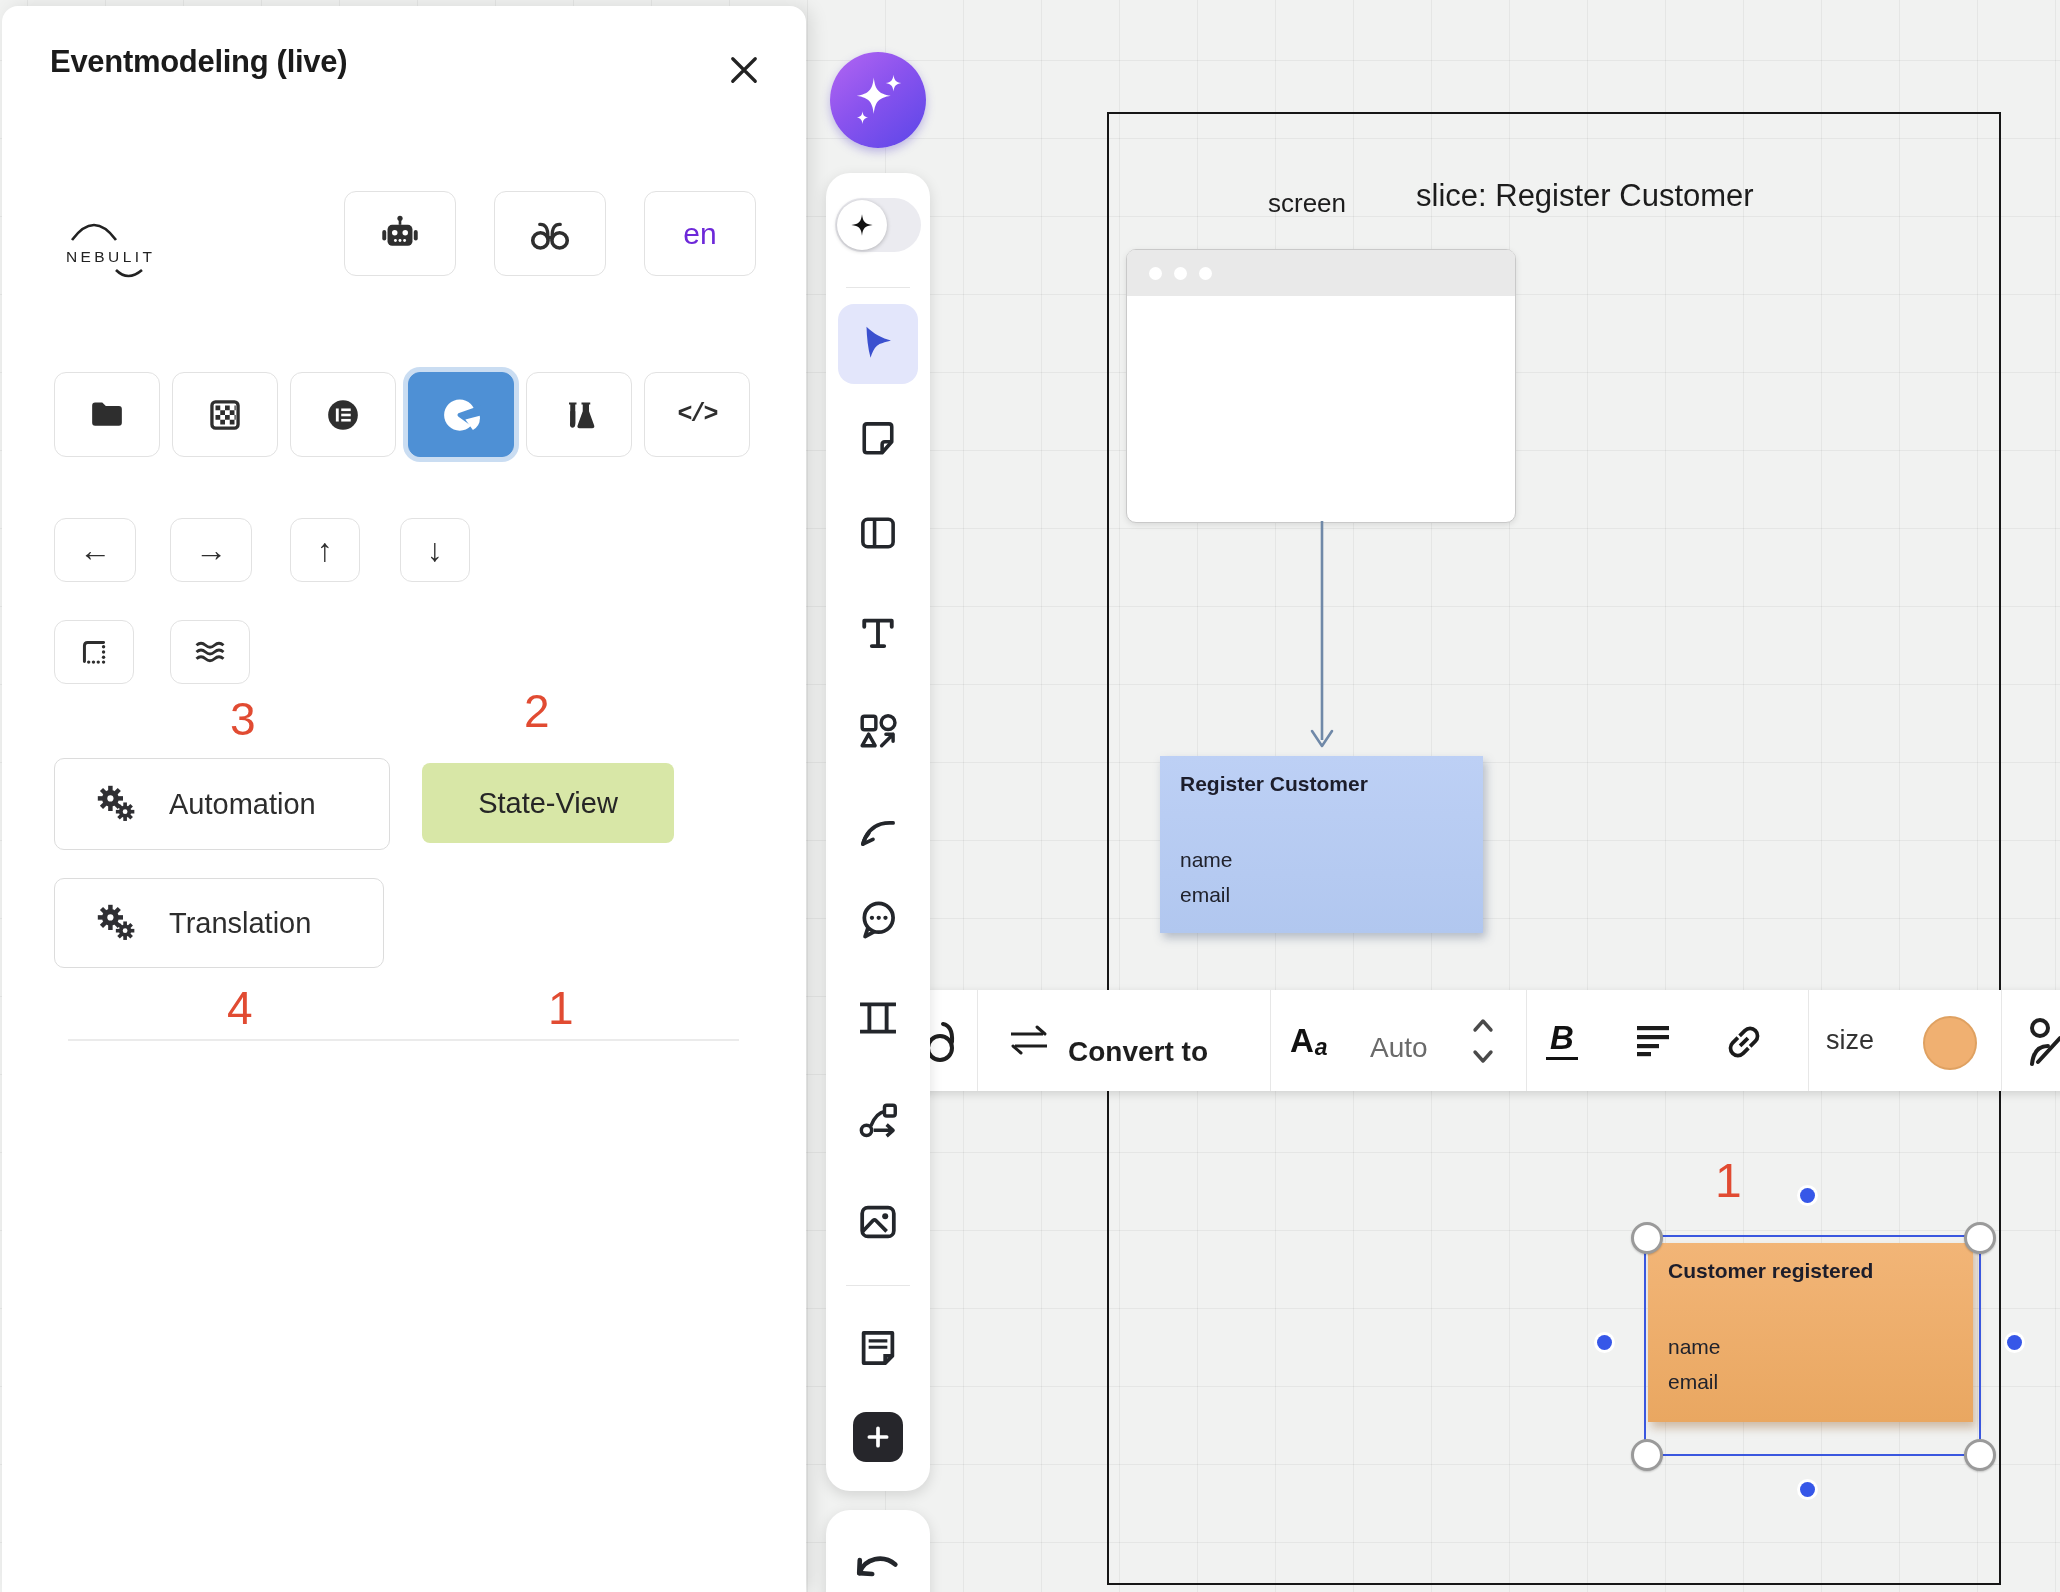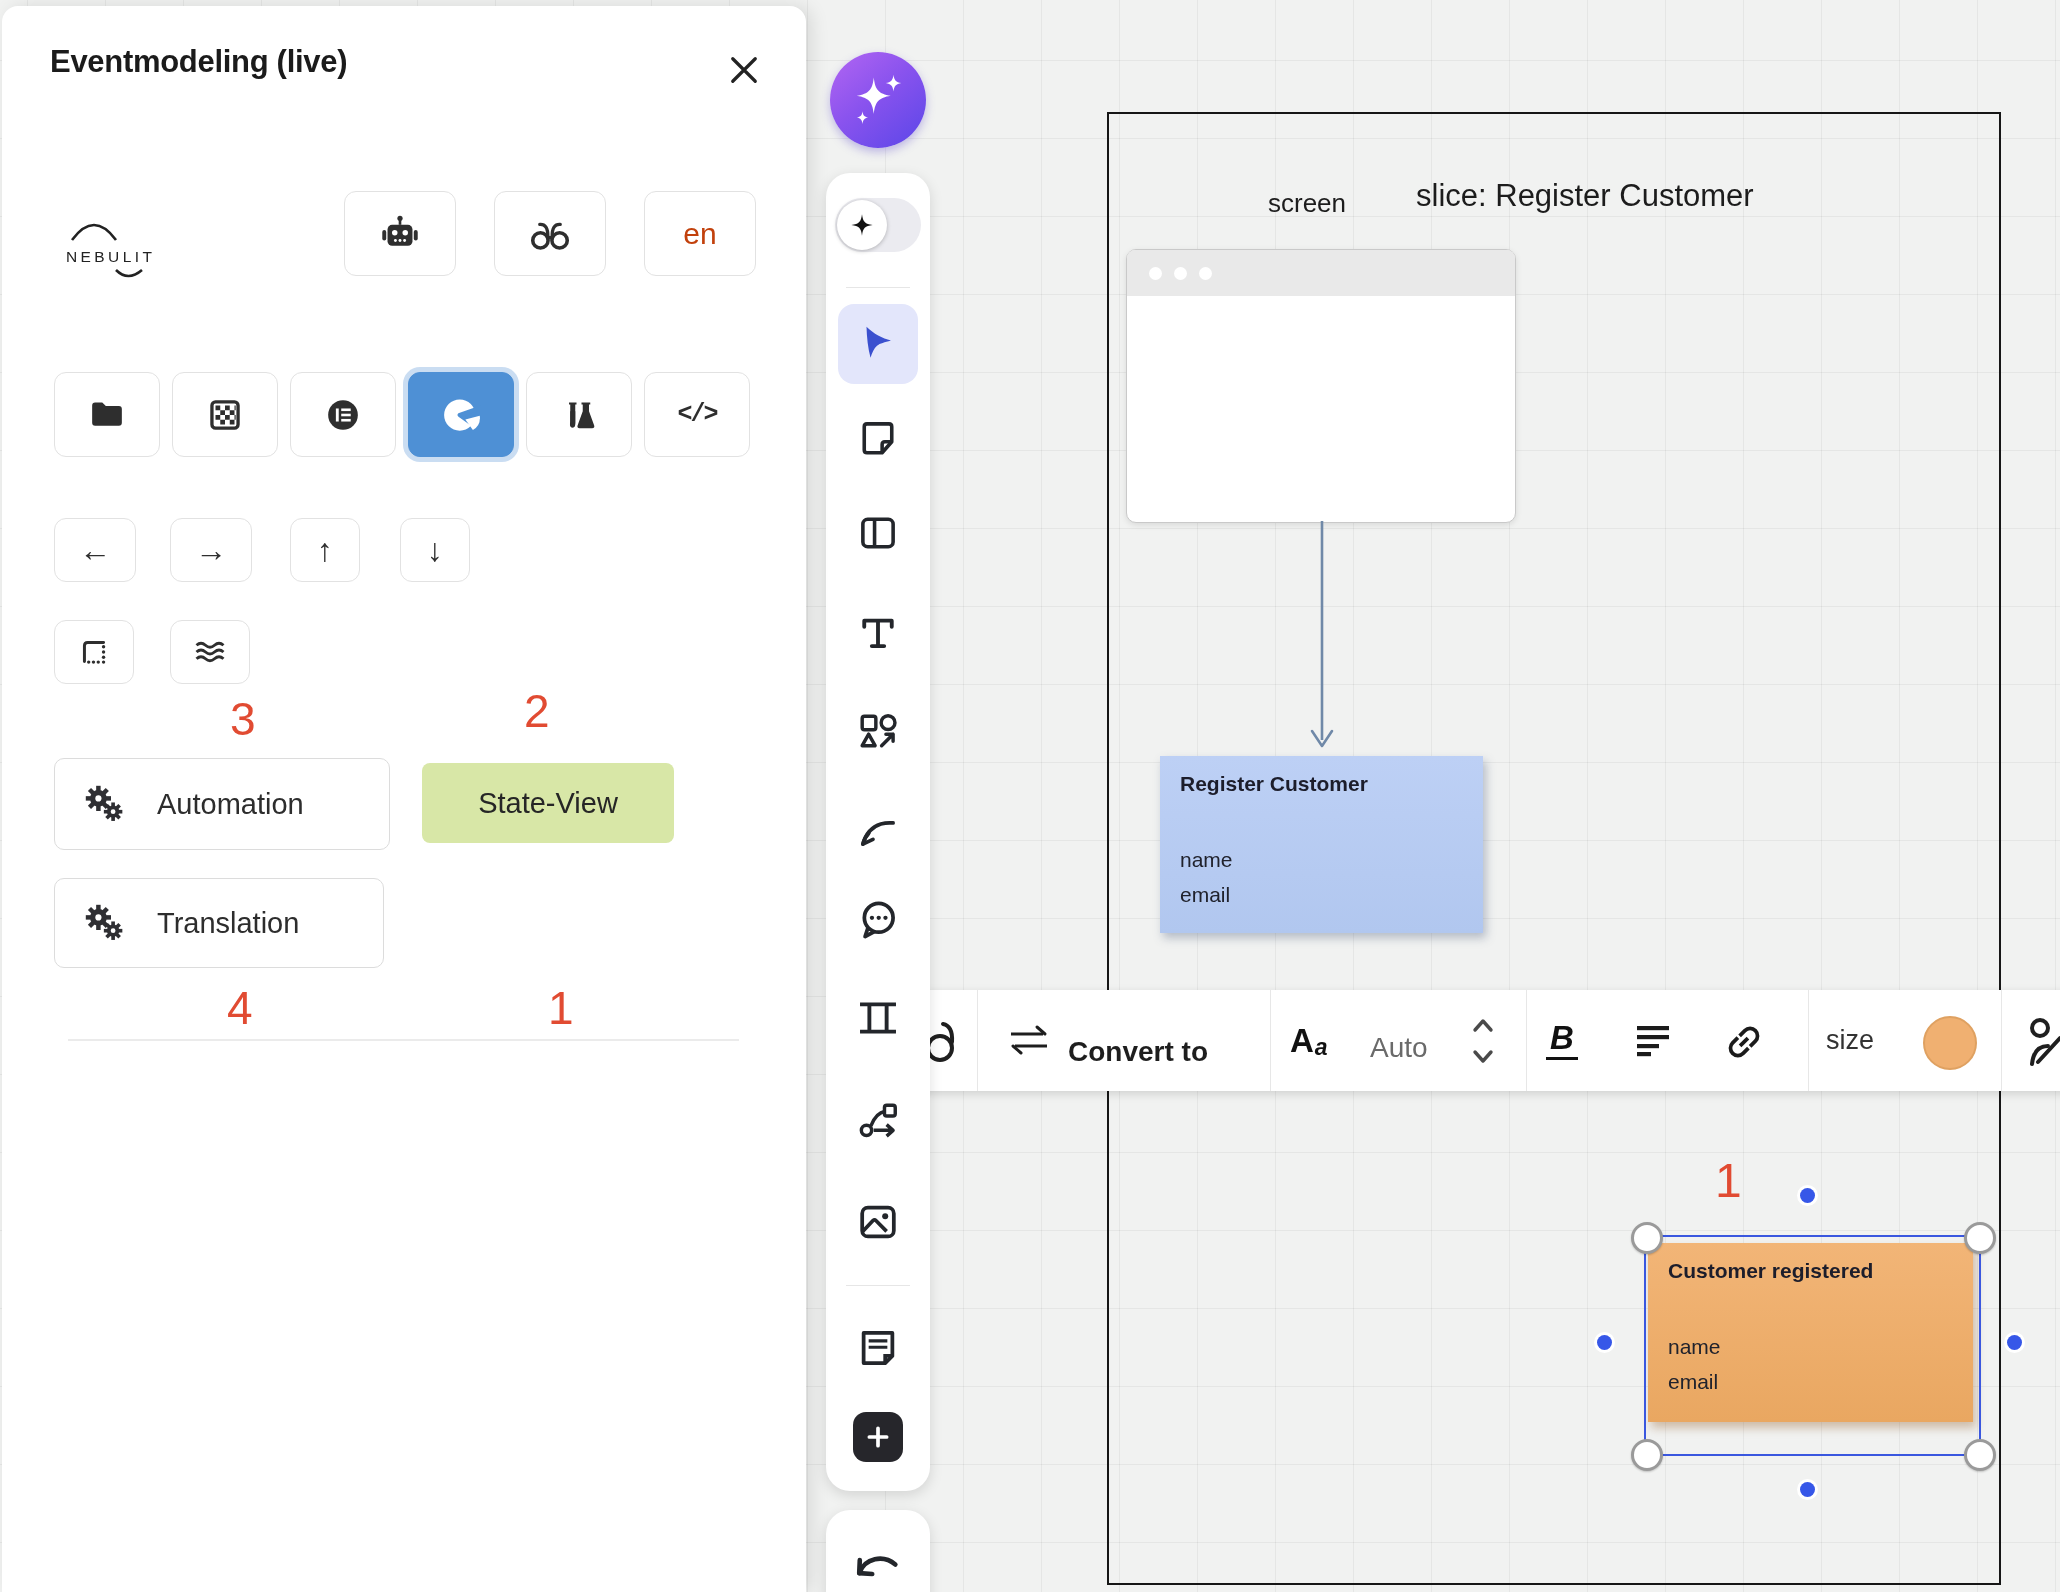--- a/index.html
+++ b/index.html
@@ -73,27 +73,27 @@
   #add-btn{left:27px;top:1239px;width:50px;height:50px;border-radius:13px;background:#26262b;position:absolute;
            display:flex;align-items:center;justify-content:center;}
 
   
   #plugin-panel{left:2px;top:6px;width:804px;height:1586px;background:#fff;border-radius:16px 16px 0 0;
                 box-shadow:6px 0 18px rgba(0,0,0,.10);z-index:20;}
   #panel-title{position:absolute;left:48px;top:38px;font-size:31px;font-weight:700;color:#1b1b1b;letter-spacing:-.3px;}
   #close-btn{position:absolute;left:720px;top:42px;width:44px;height:44px;display:flex;align-items:center;justify-content:center;}
   .pbtn{position:absolute;background:#fff;border:1.5px solid #e2e2e2;border-radius:12px;
         display:flex;align-items:center;justify-content:center;box-sizing:border-box;}
-  #lang-btn{font-size:30px;color:#c2410c;}
+  #lang-btn{font-size:30px;color:#6d28d9;}
   .pbtn.selected{background:#4e90d5;border-color:#4e90d5;box-shadow:0 0 0 5px rgba(78,144,213,.30);}
   .arrow-glyph{font-size:32px;font-weight:700;color:#2f2f2f;line-height:1;}
   .mode-btn{position:absolute;border-radius:8px;display:flex;align-items:center;justify-content:center;
             font-size:29px;color:#262626;}
   .action-btn{position:absolute;background:#fff;border:1.5px solid #dcdcdc;border-radius:10px;
-              display:flex;align-items:center;font-size:29px;color:#2d2d2d;box-sizing:border-box;padding-left:28px;gap:32px;}
+              display:flex;align-items:center;font-size:29px;color:#2d2d2d;box-sizing:border-box;padding-left:40px;gap:32px;}
   #panel-divider{position:absolute;left:66px;top:1033px;width:671px;height:1.5px;background:#ebebeb;}
   .code-glyph{font-family:"Liberation Mono",monospace;font-size:25px;font-weight:700;color:#2e2e2e;letter-spacing:-2px;}
 </style>
 </head>
 <body>
 
 <div class="abs" id="canvas-frame"></div>
 <div class="abs" id="frame-label">screen</div>
 <div class="abs" id="slice-label">slice: Register Customer</div>
 

